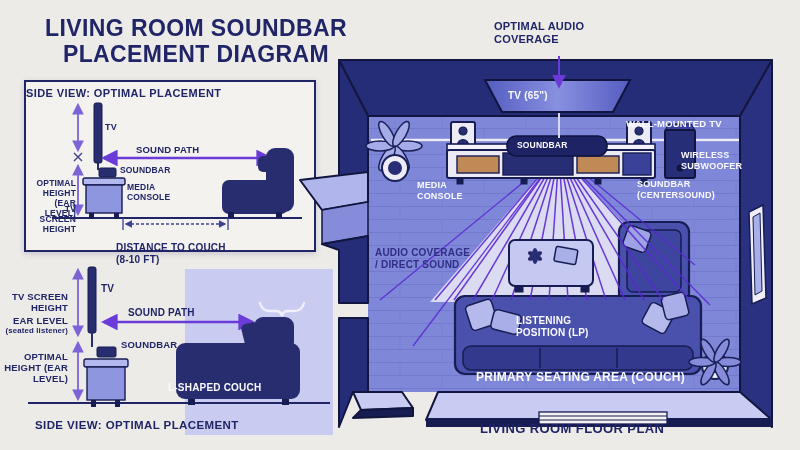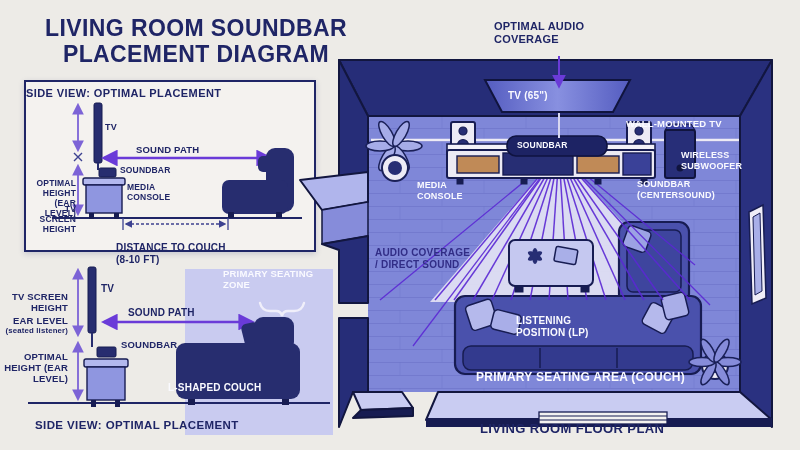--- a/index.html
+++ b/index.html
@@ -126,21 +126,20 @@
 
     <path d="M260,48 Q262,56 270,56 L276,56 Q281,56 282,61 Q283,56 288,56 L294,56 Q302,56 304,48" fill="none" stroke="#F0EFFA" stroke-width="2.4" stroke-linecap="round"></path>
   </svg>
   <div class="lbl rgt" style="left:4px;top:36px;width:64px;font-size:9.5px;">TV SCREEN HEIGHT</div>
   <div class="lbl rgt" style="left:4px;top:60px;width:64px;font-size:9.5px;">EAR LEVEL</div>
   <div class="lbl rgt" style="left:0;top:71px;width:68px;font-size:7.8px;text-transform:none;">(seated listener)</div>
   <div class="lbl" style="left:101px;top:28px;font-size:10px;">TV</div>
   <div class="lbl ctr" style="left:128px;top:52px;width:100px;font-size:10px;">SOUND PATH</div>
   <div class="lbl" style="left:121px;top:84px;font-size:9.5px;">SOUNDBAR</div>
   <div class="lbl rgt" style="left:4px;top:96px;width:64px;font-size:9.5px;">OPTIMAL HEIGHT (EAR LEVEL)</div>
-  <div class="lbl ctr white" style="left:223px;top:13px;width:120px;font-size:9.5px;">PRIMARY SEATING ZONE</div>
   <div class="lbl ctr white" style="left:168px;top:107px;width:140px;font-size:10px;white-space:nowrap;margin-top:20px;">L-SHAPED COUCH</div>
   <div class="lbl ctr" style="left:35px;top:164px;width:300px;font-size:11.5px;letter-spacing:.4px;">SIDE VIEW: OPTIMAL PLACEMENT</div>
 </div>
 
 <div id="floorplan">
   <svg width="505" height="378" viewBox="0 0 505 378">
     <defs>
       <marker id="ap3" viewBox="0 0 8 8" refX="6.5" refY="4" markerWidth="7" markerHeight="7" orient="auto-start-reverse">
           <path d="M0,0 L8,4 L0,8 z" fill="#6A3BD8"></path>
         </marker>

